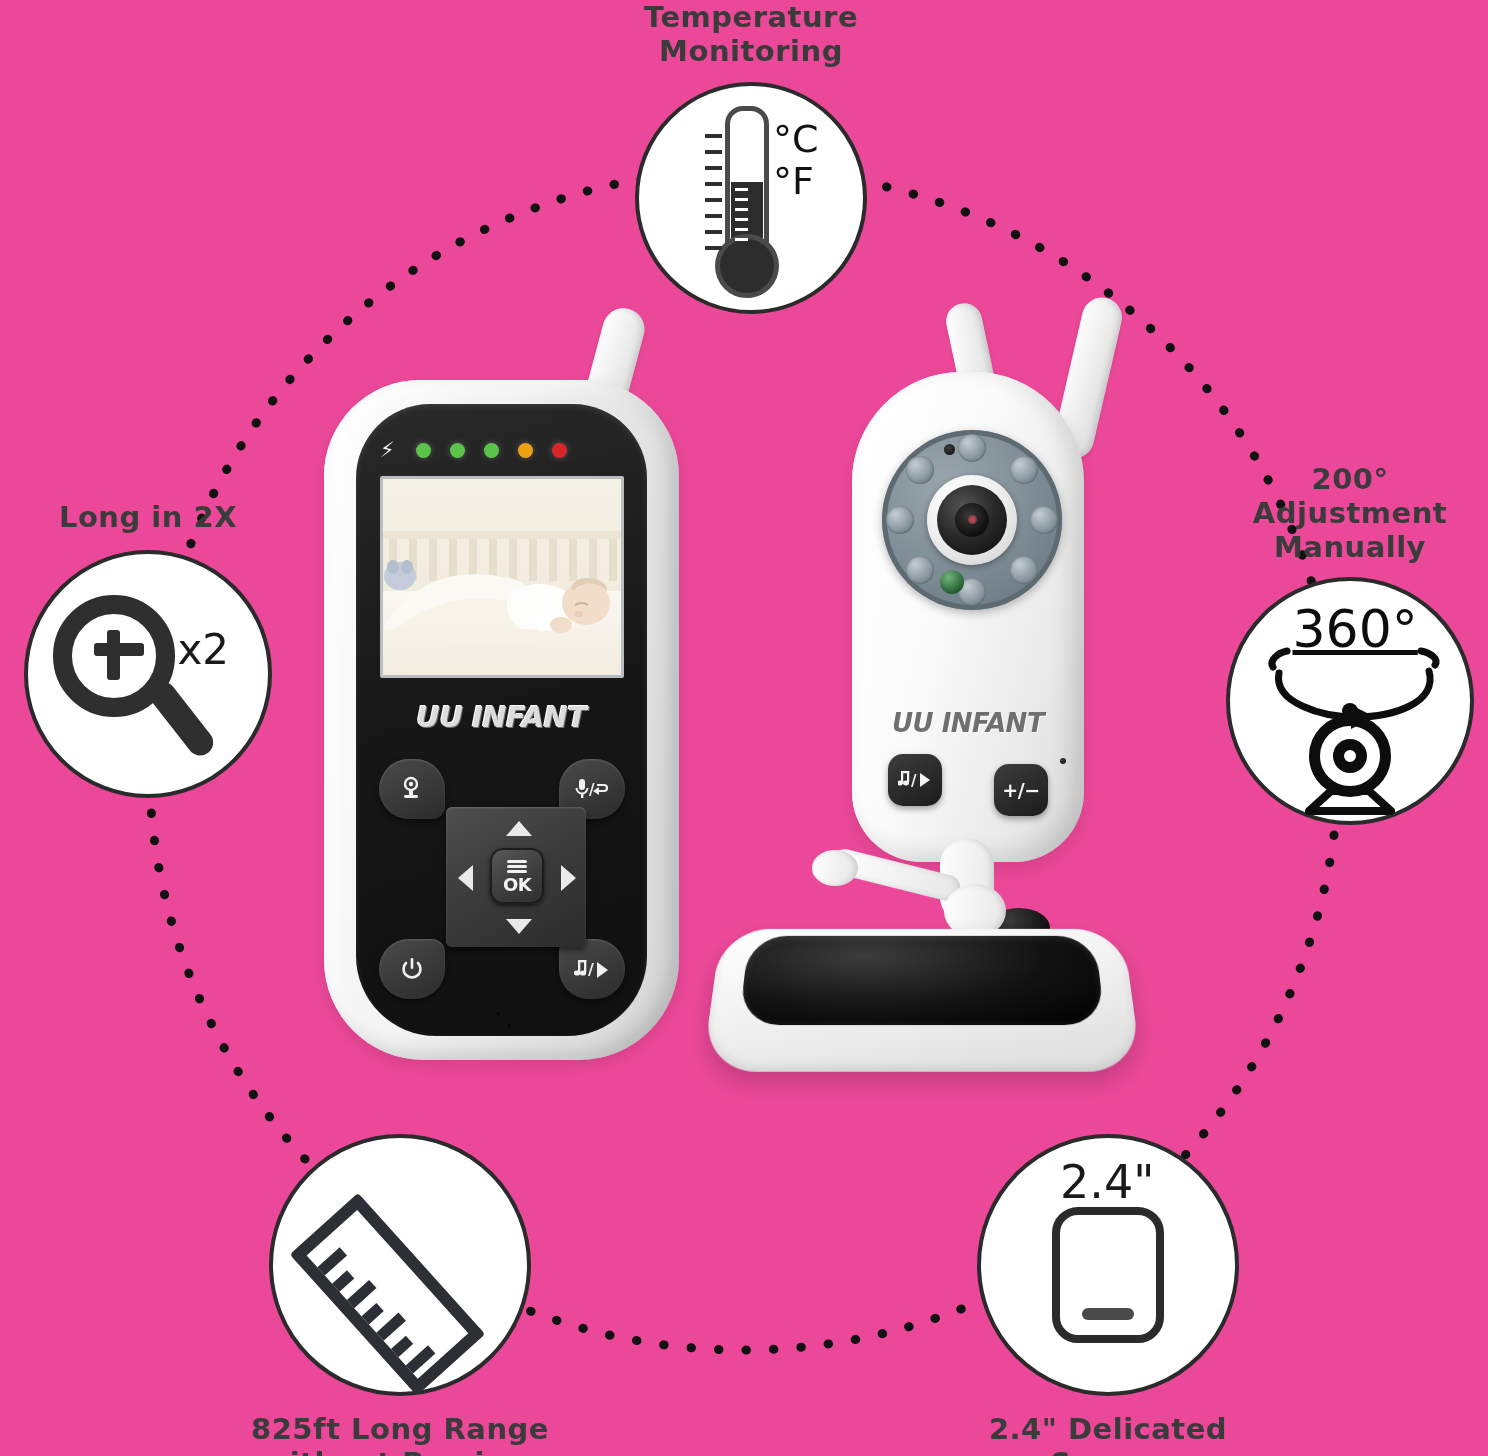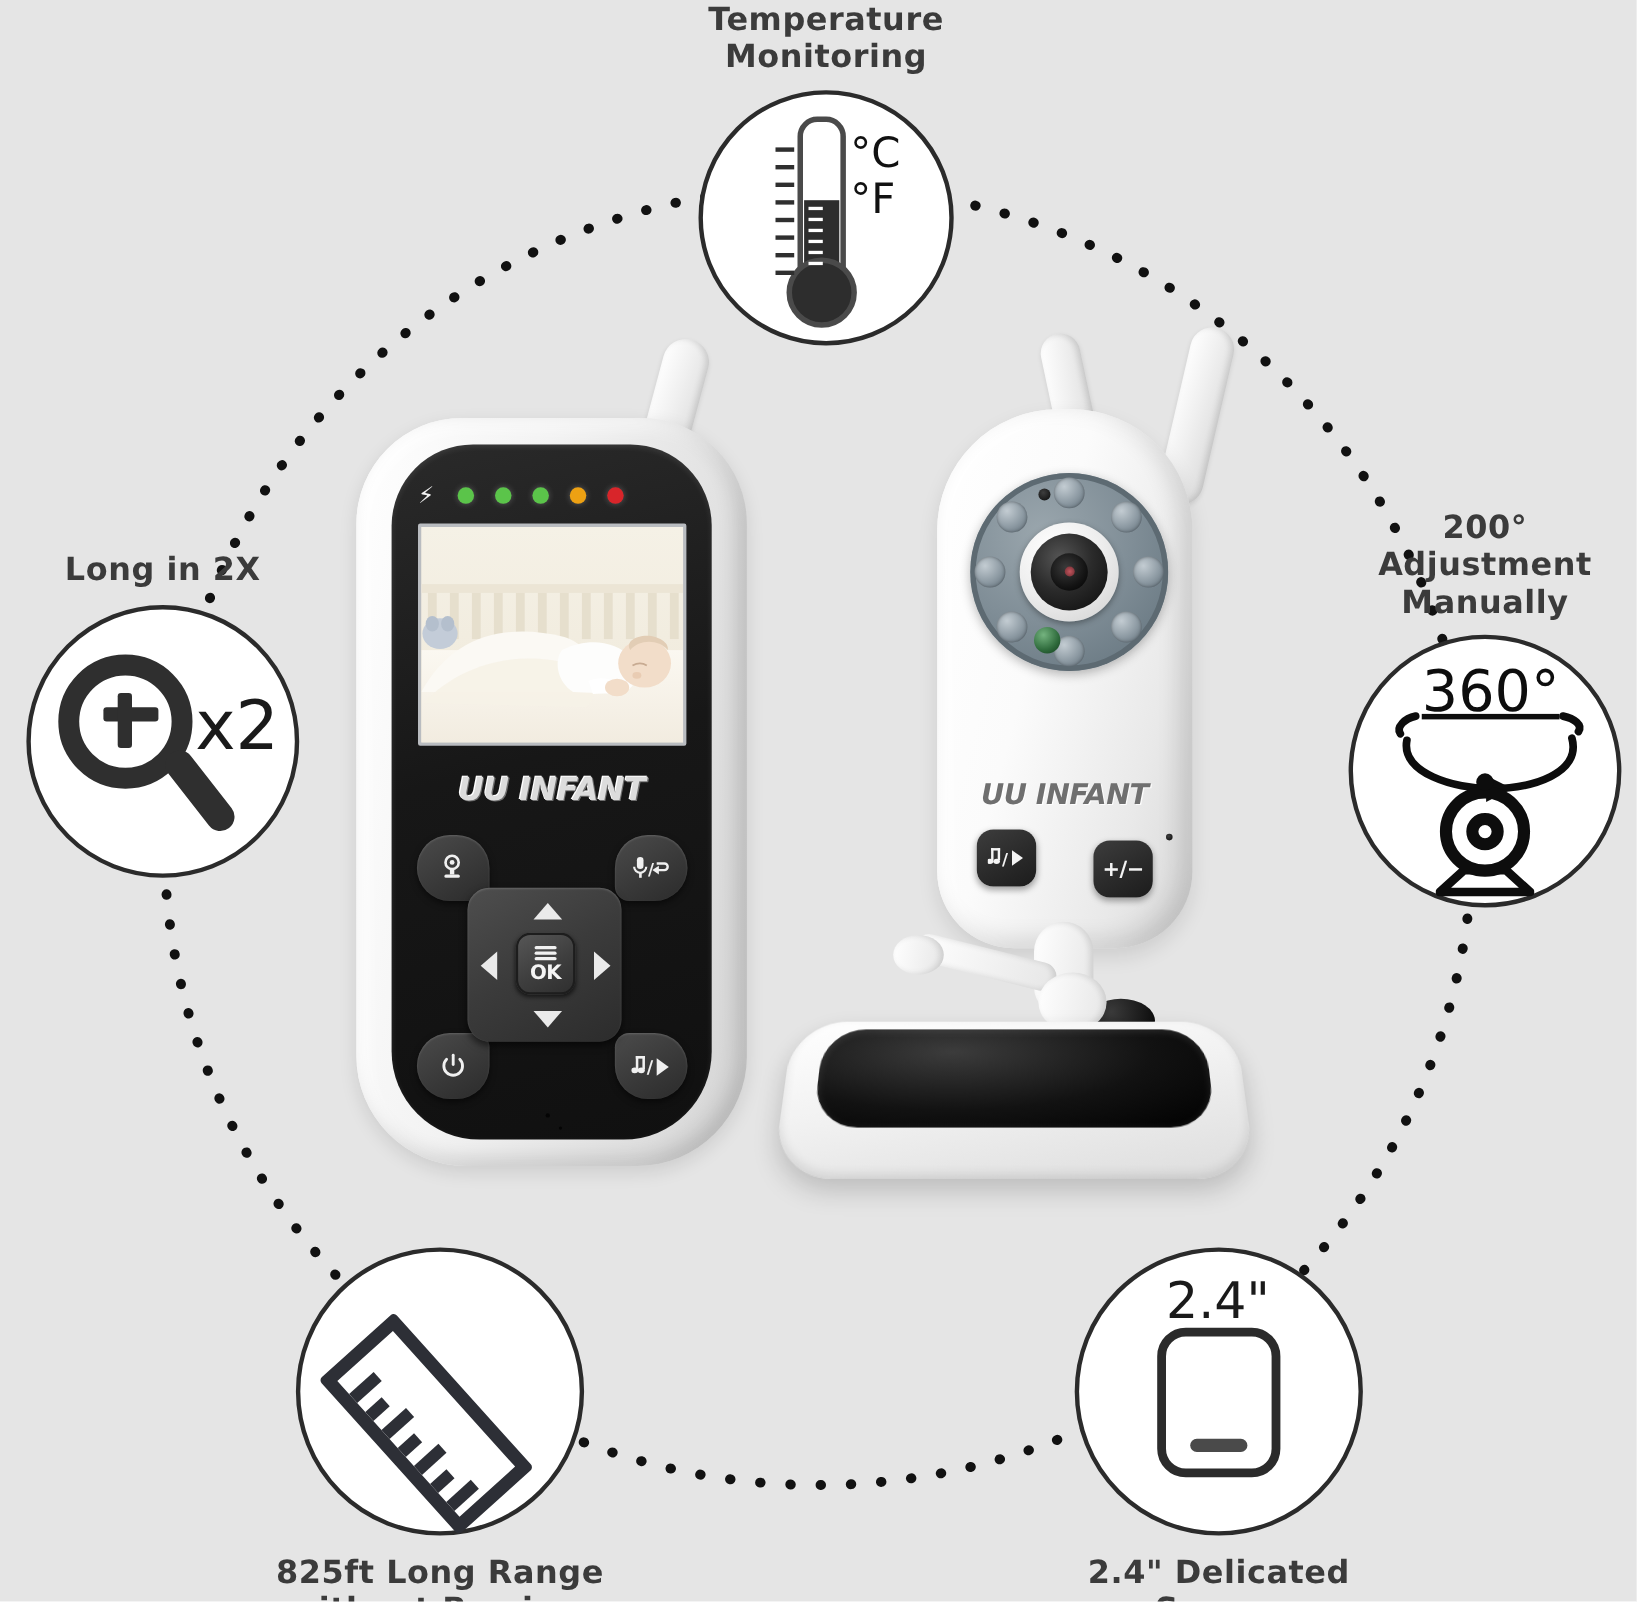--- a/index.html
+++ b/index.html
@@ -2,21 +2,21 @@
 <html><head>
 <meta charset="utf-8">
 <style>
   * { box-sizing: border-box; margin: 0; padding: 0; }
   html, body {
     width: 1488px; height: 1456px;
     background: #ffffff;
     font-family: "DejaVu Sans", sans-serif;
     overflow: hidden;
   }
-  #stage { position: relative; width: 1488px; height: 1456px; background:#e5e5e5;padding-left:44px; }
+  #stage { position: relative; width: 1488px; height: 1456px; background:#ec4899;padding-left:44px; }
 
   
   .dots-layer { position:absolute; inset:0; pointer-events:none; }
 
   
   .feature { position: absolute; }
   .bubble {
     position: relative;
     border-radius: 50%;
     background: #ffffff;
@@ -59,22 +59,22 @@
     background:#efeadf;
   }
   .logo-mon {
     position:absolute; left:0; right:0; top:296px; text-align:center;
     font-family:"DejaVu Sans", sans-serif; font-weight:bold; font-style:italic;
     font-size:29px; letter-spacing:-0.5px; color:#dcdcdc;
     text-shadow: 1px 1px 0 #6e6e6e, -1px -1px 0 #ffffff;
   }
   .pad-wrap { position:absolute; left:23px; top:355px; width:246px; height:240px; }
   .dpad {
-    position:absolute; left:46px; top:48px; width:140px; height:140px;
-    border-radius:20px;
+    position:absolute; left:67px; top:48px; width:140px; height:140px;
+    border-radius:6px;
     background: linear-gradient(150deg,#4e4e4e 0%,#3b3b3b 48%,#2c2c2c 100%);
     box-shadow: 0 3px 7px rgba(0,0,0,.55), inset 0 1px 2px rgba(255,255,255,.18);
   }
   .ok-btn {
     position:absolute; left:44px; top:41px; width:54px; height:56px; border-radius:13px;
     background: linear-gradient(150deg,#585858 0%,#3e3e3e 55%,#2e2e2e 100%);
     box-shadow: inset 0 0 0 2px #1d1d1d, 0 2px 4px rgba(0,0,0,.6);
     display:flex; flex-direction:column; align-items:center; justify-content:center;
     color:#fff;
   }
@@ -233,21 +233,21 @@
   </div>
 
   <div class="feature" style="left:10px; top:500px; width:276px;">
     <div class="flabel">Long in 2X</div>
     <div class="bubble" style="width:248px; height:248px; margin:16px auto 0;">
       <div style="position:relative; width:215px; height:215px;">
         <div class="mag-ring" style="left:12px; top:28px; width:122px; height:122px;"></div>
         <div class="plus-h" style="left:53px; top:76px; width:50px; height:13px;"></div>
         <div class="plus-h" style="left:66px; top:63px; width:13px; height:50px;"></div>
         <div class="mag-handle" style="left:104px; top:126px; width:26px; height:86px; transform:rotate(-38deg); transform-origin:top left;"></div>
-        <div style="position:absolute; left:137px; top:62px; font-size:62px; color:#1a1a1a; line-height:1;text-align:right;">x2</div>
+        <div style="position:absolute; left:137px; top:62px; font-size:42px; color:#1a1a1a; line-height:1;text-align:right;">x2</div>
       </div>
     </div>
   </div>
 
   <div class="feature" style="left:1212px; top:462px; width:276px;">
     <div class="flabel">200° Adjustment
 Manually</div>
     <div class="bubble" style="width:248px; height:248px; margin:12px auto 0;">
       <div style="position:relative; width:215px; height:215px;">
 

